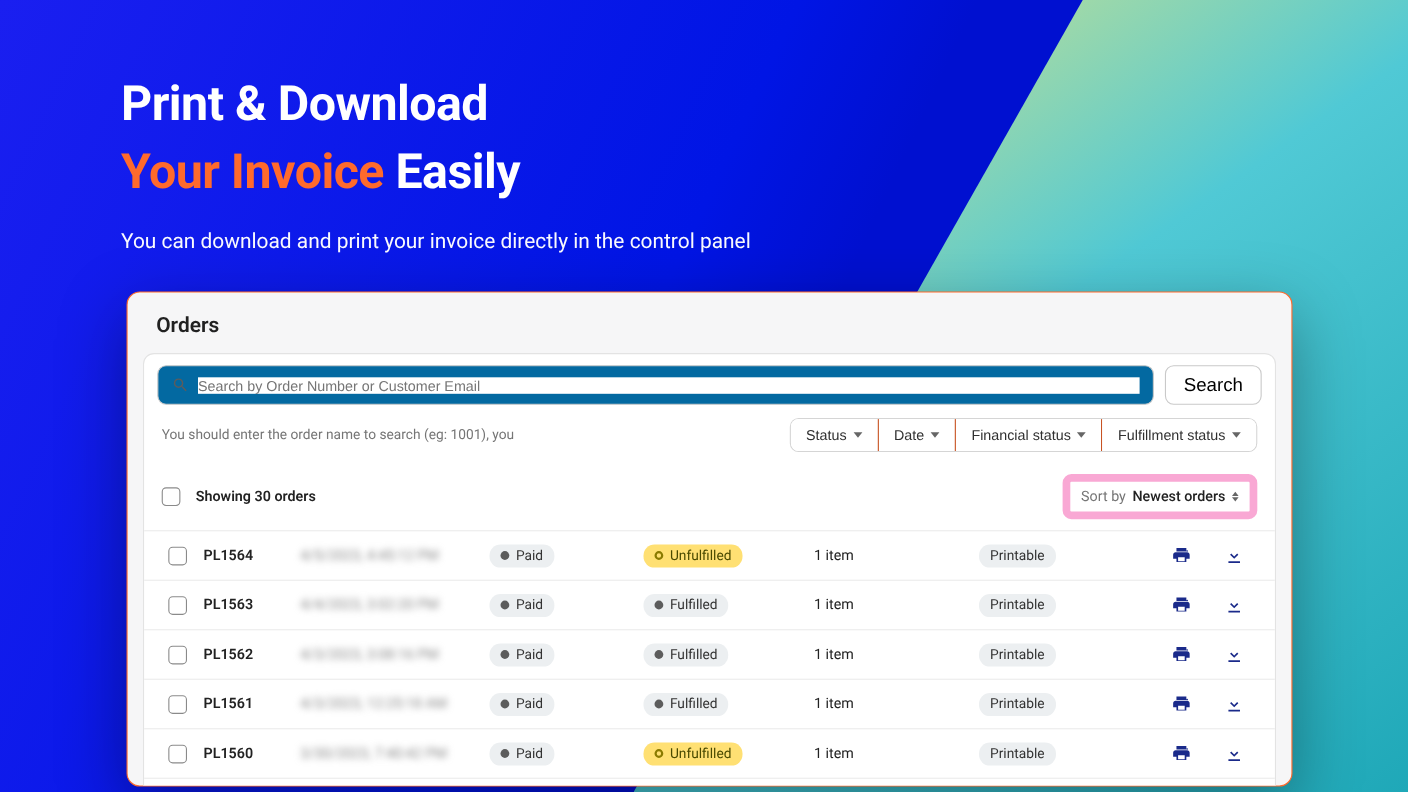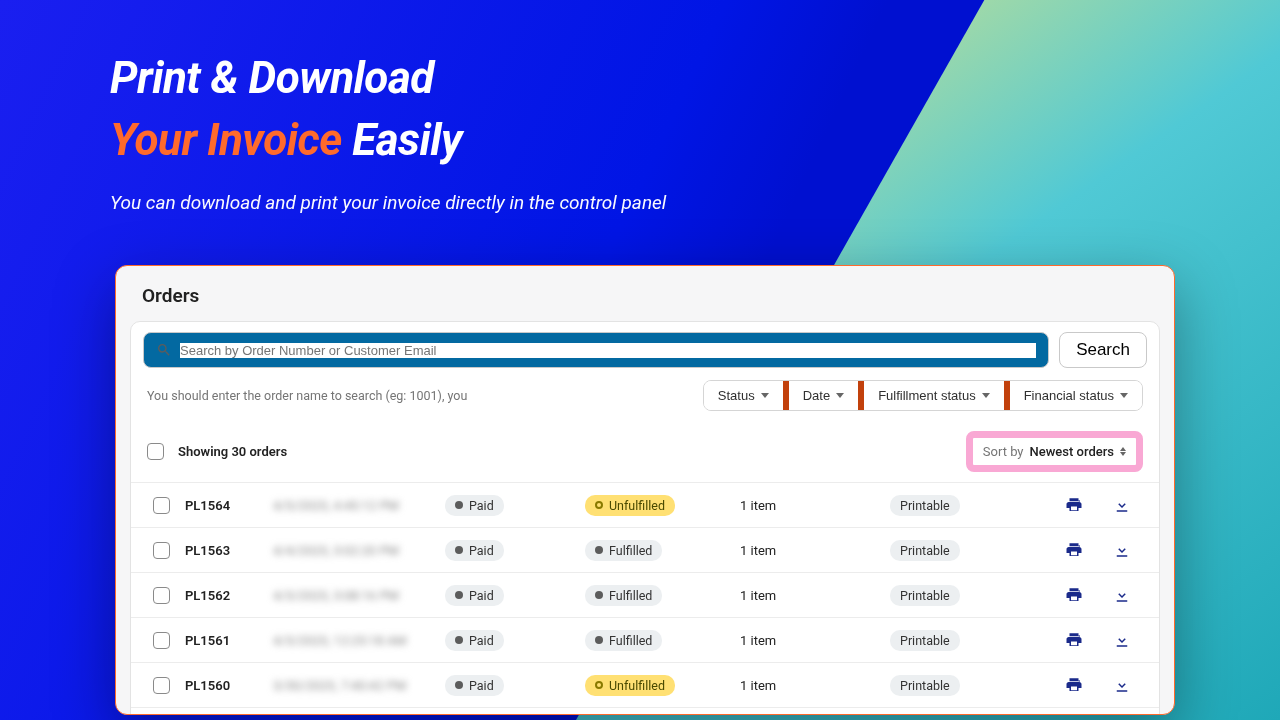--- a/index.html
+++ b/index.html
@@ -19,24 +19,23 @@
   position: absolute;
   top: 0;
   right: 0;
   width: 55%;
   height: 100%;
   background: linear-gradient(145deg, #f2e97a 0%, #50c9d5 45%, #1fa8b8 100%);
   clip-path: polygon(58% 0, 100% 0, 100% 100%, 0% 100%);
 }
 .hero {
   position: absolute;
-  top: 48px;
+  top: 64px;
   left: 110px;
   color: #fff;
-  font-style: italic;
 }
 .hero h1 {
   font-size: 44px;
   font-weight: 700;
   line-height: 1.4;
   letter-spacing: -0.5px;
 }
 .hero .orange { color: #ff6a2c; }
 .hero p {
   margin-top: 20px;
@@ -122,21 +121,21 @@
 }
 .filter-btn {
   display: flex;
   align-items: center;
   gap: 6px;
   padding: 7px 14px;
   font-size: 13px;
   font-weight: 500;
   background: #fff;
   border: none;
-  border-right: 6px solid #c2410c;
+  border-right: 1px solid #c2410c;
   cursor: pointer;
   color: #303030;
 }
 .filter-btn:last-child { border-right: none; }
 .caret-down {
   width: 0; height: 0;
   border-left: 4px solid transparent;
   border-right: 4px solid transparent;
   border-top: 5px solid #666;
 }
@@ -264,25 +263,25 @@
       <div class="filter-group">
         <button class="filter-btn">
             <span>Status</span>
             <span class="caret-down"></span>
           </button>
         <button class="filter-btn">
             <span>Date</span>
             <span class="caret-down"></span>
           </button>
         <button class="filter-btn">
-            <span>Fulfillment status</span>
+            <span>Financial status</span>
             <span class="caret-down"></span>
           </button>
         <button class="filter-btn">
-            <span>Financial status</span>
+            <span>Fulfillment status</span>
             <span class="caret-down"></span>
           </button>
       </div>
     </div>
 
     <div class="listbar">
       <div class="checkbox"></div>
       <div class="showing">Showing 30 orders</div>
       <div class="sort-select">
         <span class="label">Sort by</span>

